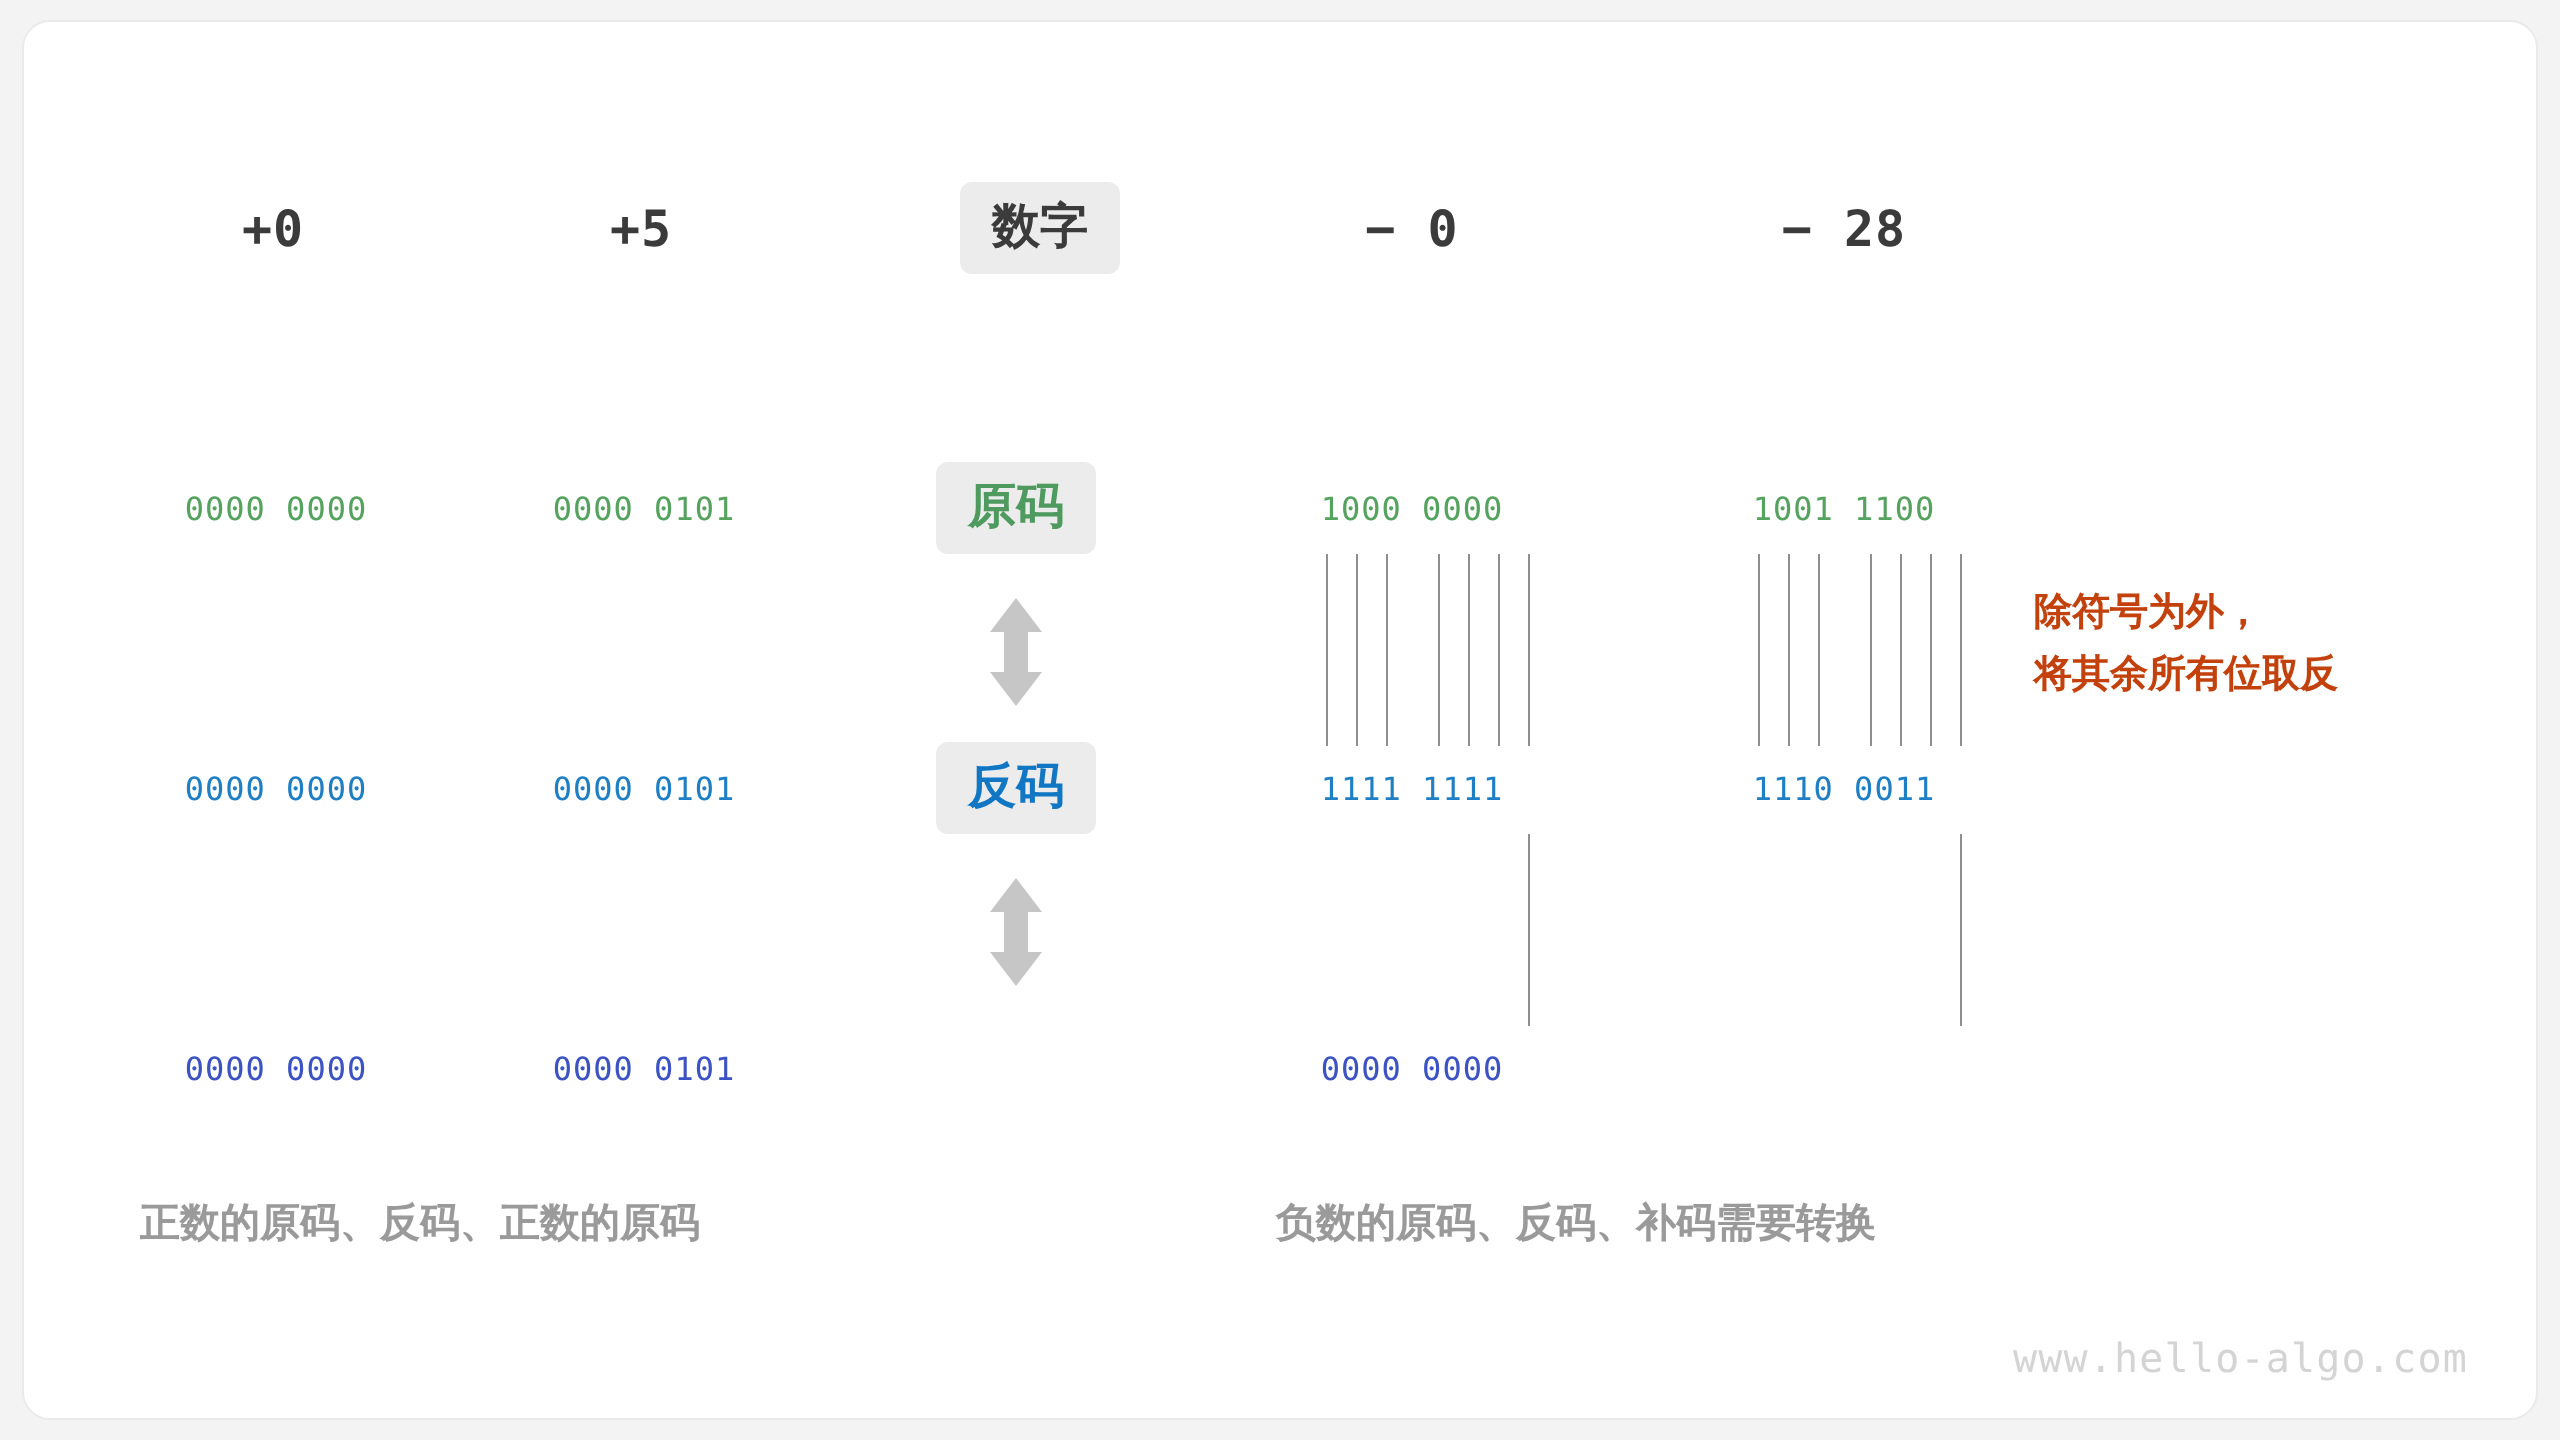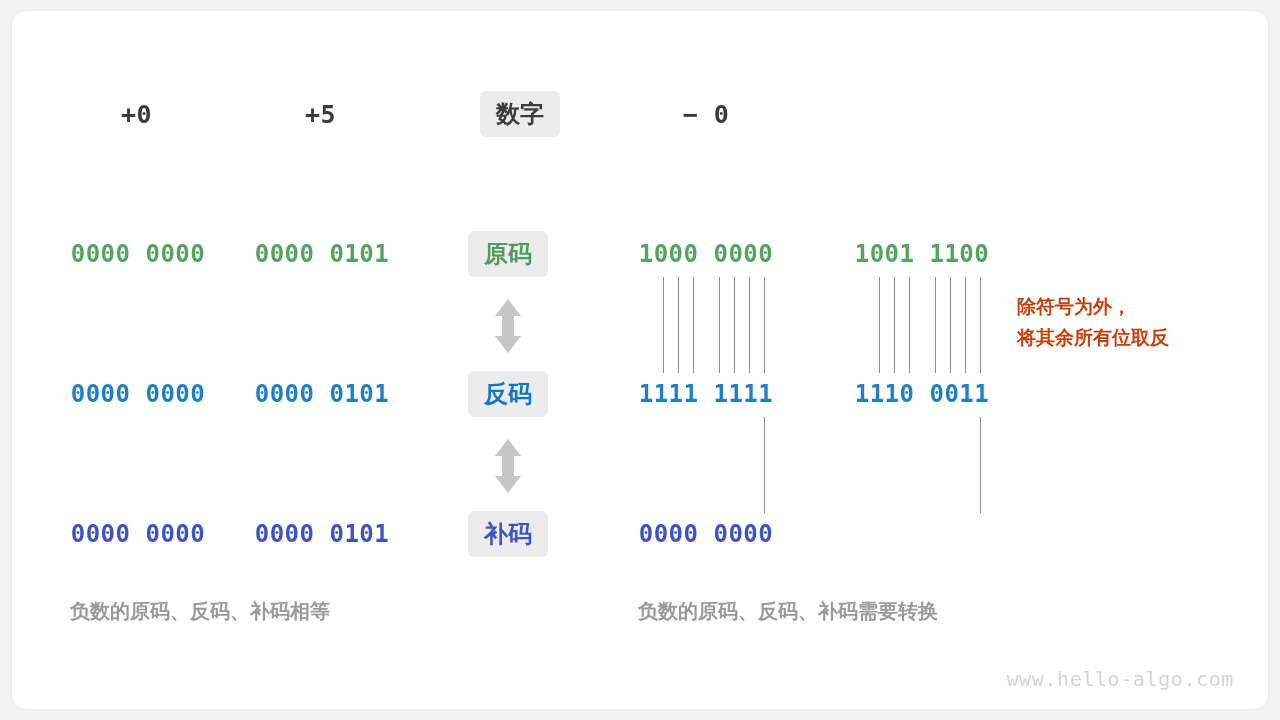--- a/index.html
+++ b/index.html
@@ -65,23 +65,22 @@
     line-height: 1.15;
   }
   .badge-neutral { color: #3b3b3b; margin-left: 24px; }
   .badge-green   { color: #4e9a5f; }
   .badge-blue    { color: #1177c4; }
   .badge-indigo  { color: #3d53c4; }
 
   
   .bits {
     font-family: "DejaVu Sans Mono", "Liberation Mono", monospace;
-    font-size: 24px;
+    font-size: 16px;
     letter-spacing: 0.5px;
-    font-weight: bold;
   }
   .row-green  { color: #55a35f; }
   .row-blue   { color: #1f7fc4; }
   .row-indigo { color: #3d53c4; }
 
   
   .vline {
     position: absolute;
     width: 1px;
     background: #8e8e8e;
@@ -134,20 +133,21 @@
     <div class="cell num-head" style="left:62px; top:80px; width:125px; height:46px;">+0</div>
 
     <div class="cell num-head" style="left:246px; top:80px; width:125px; height:46px;">+5</div>
 
     <div class="cell" style="left:420px; top:76px; width:152px; height:54px;">
       <span class="badge badge-neutral">数字</span>
     </div>
 
     <div class="cell num-head" style="left:630px; top:80px; width:128px; height:46px;">− 0</div>
 
+    <div class="cell num-head" style="left:845px; top:80px; width:130px; height:46px;">− 28</div>
 
     <div class="cell bits row-green" style="left:46px; top:222px; width:160px; height:42px;">0000 0000</div>
 
     <div class="cell bits row-green" style="left:230px; top:222px; width:160px; height:42px;">0000 0101</div>
 
     <div class="cell" style="left:420px; top:216px; width:152px; height:54px;">
       <span class="badge badge-green">原码</span>
     </div>
 
     <div class="cell bits row-green" style="left:614px; top:222px; width:160px; height:42px;">1000 0000</div>
@@ -198,27 +198,24 @@
       <svg viewBox="0 0 30 54" width="30" height="54" aria-hidden="true">
         <polygon points="15,0 28,17 21,17 21,37 28,37 15,54 2,37 9,37 9,17 2,17" fill="#c6c6c6"></polygon>
       </svg>
     </div>
 
 
     <div class="cell bits row-indigo" style="left:46px; top:502px; width:160px; height:42px;">0000 0000</div>
 
     <div class="cell bits row-indigo" style="left:230px; top:502px; width:160px; height:42px;">0000 0101</div>
 
-    <div class="cell" style="left:420px; top:496px; width:152px; height:54px;">
-      <span class="badge badge-indigo">补码</span>
-    </div>
 
     <div class="cell bits row-indigo" style="left:614px; top:502px; width:160px; height:42px;">0000 0000</div>
 
 
-    <div class="caption" style="left:58px; top:587px;">负数的原码、反码、补码相等</div>
+    <div class="caption" style="left:58px; top:587px;">正数的原码、反码、正数的原码</div>
 
     <div class="caption" style="left:626px; top:587px;">负数的原码、反码、补码需要转换</div>
 
     <div class="watermark">www.hello-algo.com</div>
 
   </div>
 </div>
 
 </body></html>

